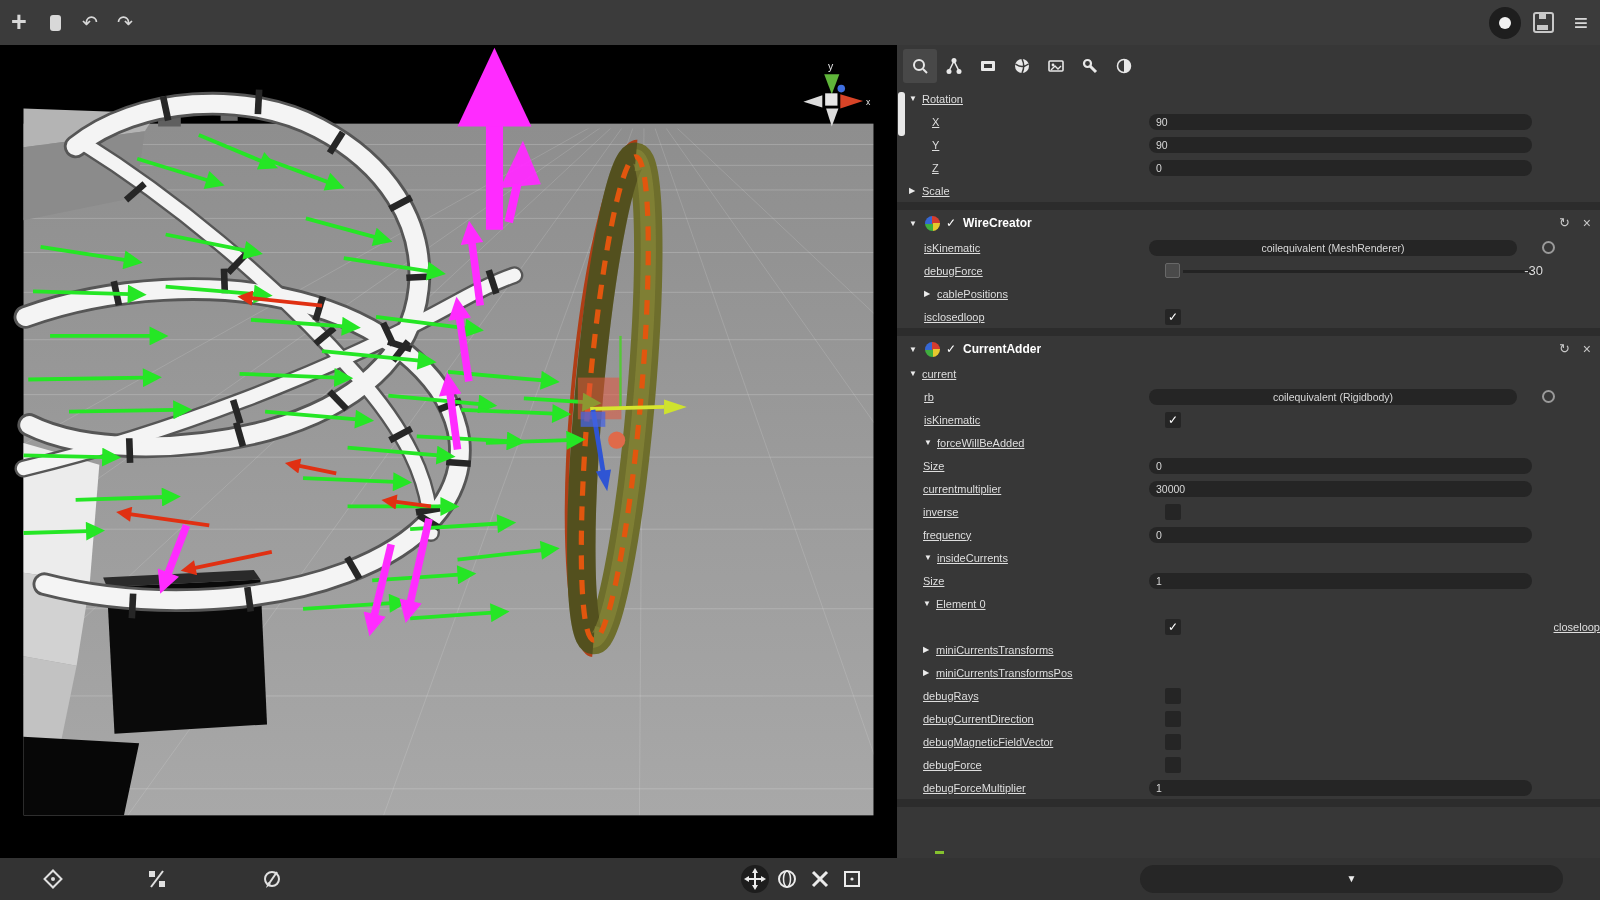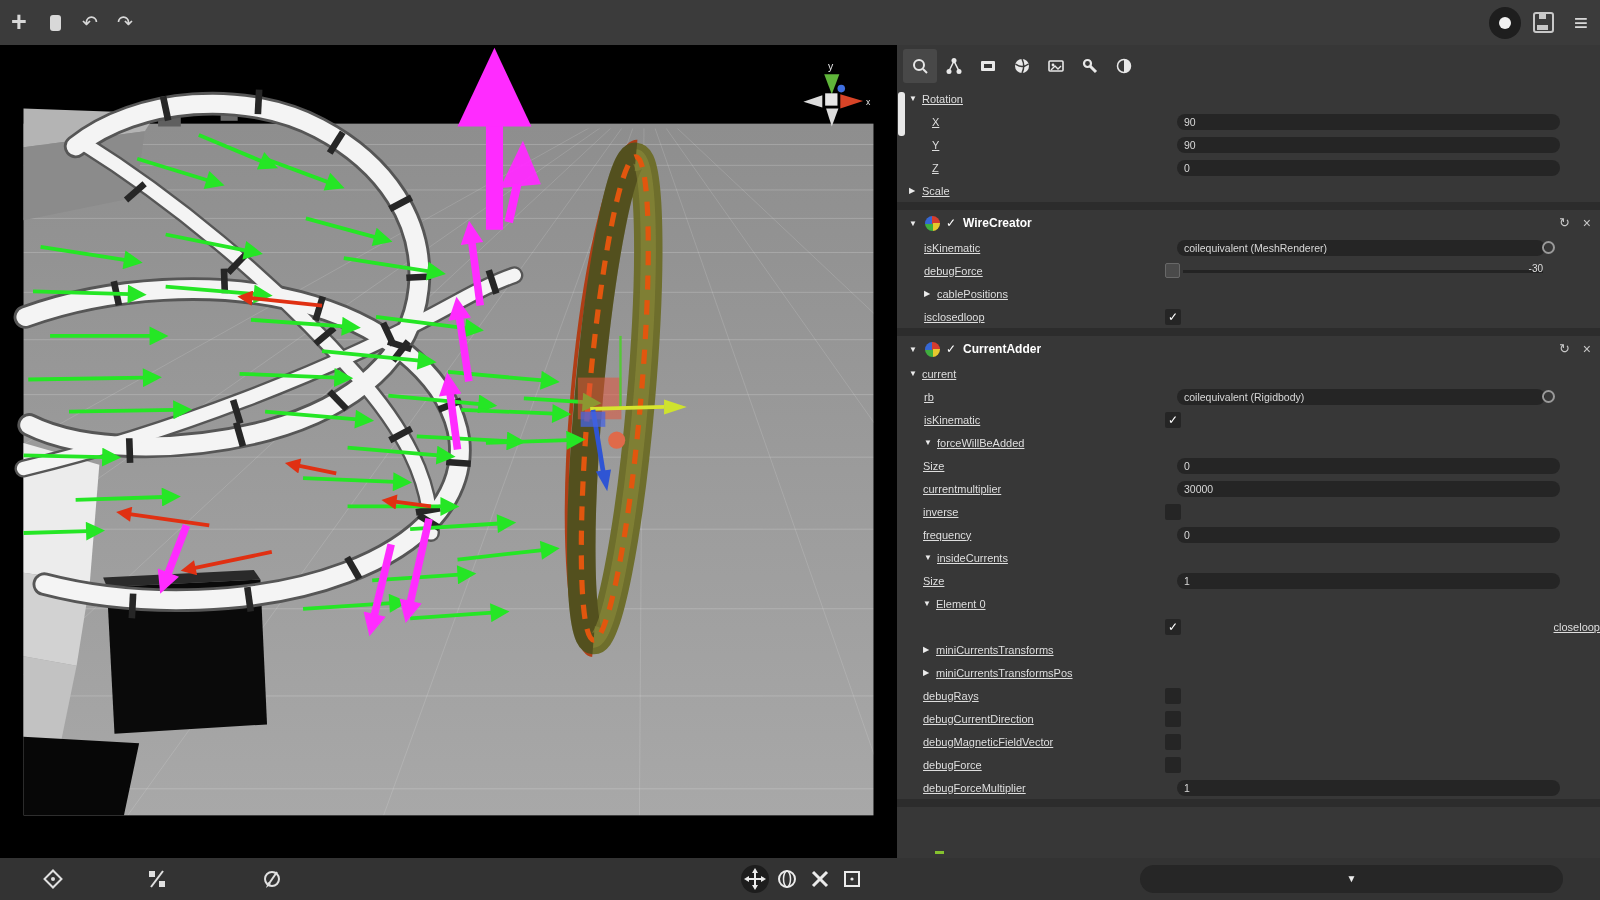--- a/index.html
+++ b/index.html
@@ -25,32 +25,32 @@
   #scroll-thumb{position:absolute;left:1px;top:47px;width:7px;height:44px;background:#e8e8e8;border-radius:3px;z-index:5;}
   #tabbar{height:42px;display:flex;align-items:center;padding-left:6px;}
   .tab{width:34px;height:34px;display:flex;align-items:center;justify-content:center;border-radius:3px;cursor:pointer;}
   .tab.sel{background:#484848;}
   .tab svg{display:block;}
   .row{position:relative;height:23px;display:flex;align-items:center;}
   .fold{width:13px;font-size:8px;color:#ececec;text-align:left;flex:none;cursor:pointer;}
   .lbl{font-size:11px;color:#dedede;white-space:nowrap;text-decoration:underline;}
   .i0{padding-left:12px;} .i1{padding-left:27px;} .i2{padding-left:26px;} .i3{padding-left:56px;justify-content:flex-end;}
   .xtra .lbl{margin-left:8px;}
-  .field{position:absolute;left:280px;top:3.5px;height:16px;background:#252525;border-radius:8px;
+  .field{position:absolute;left:252px;top:3.5px;height:16px;background:#252525;border-radius:8px;
          color:#d8d8d8;font-size:10.5px;line-height:16px;padding:0 7px;box-sizing:border-box;
          overflow:hidden;white-space:nowrap;cursor:text;}
-  .num{width:383px;} .obj{width:368px;cursor:pointer;}
+  .num{width:383px;} .obj{width:368px;cursor:pointer;text-align:center;}
   .objpick{position:absolute;left:645px;top:5px;width:13px;height:13px;border:2px solid #9a9a9a;
            border-radius:50%;box-sizing:border-box;cursor:pointer;}
   .check{position:absolute;left:268px;top:3.5px;width:16px;height:16px;background:#252525;border-radius:2px;
          color:#fff;font-size:12px;line-height:16px;text-align:center;cursor:pointer;}
   .slider-handle{position:absolute;left:268px;top:4px;width:15px;height:15px;background:#4a4a4a;
                  border:1px solid #686868;border-radius:2px;box-sizing:border-box;cursor:grab;}
   .slider-track{position:absolute;left:286px;top:10.5px;width:360px;height:3px;background:#232323;}
-  .slider-val{position:absolute;left:558px;top:4px;width:88px;text-align:right;font-size:10px;color:#dedede;}
+  .slider-val{position:absolute;left:558px;top:4px;width:88px;text-align:right;font-size:13px;color:#dedede;}
   .comp-header{position:relative;height:26px;display:flex;align-items:center;padding-left:12px;}
   .ball{width:15px;height:15px;border-radius:50%;flex:none;margin:0 6px 0 3px;
         background:conic-gradient(#d43c2e 0 25%,#e6c82e 25% 50%,#3fae3f 50% 75%,#3567d4 75% 100%);}
   .comp-check{font-size:12px;color:#fff;margin-right:7px;cursor:pointer;}
   .comp-name{font-size:12px;font-weight:bold;color:#fff;}
   .hbtn{position:absolute;top:5px;color:#c8c8c8;font-size:13px;cursor:pointer;}
   .hbtn.refresh{right:30px;} .hbtn.closex{right:9px;font-size:14px;}
   .divider{height:8px;background:#2c2c2c;}
   .green-dash{position:absolute;left:38px;top:806px;width:9px;height:3px;background:#85c22e;}
   

